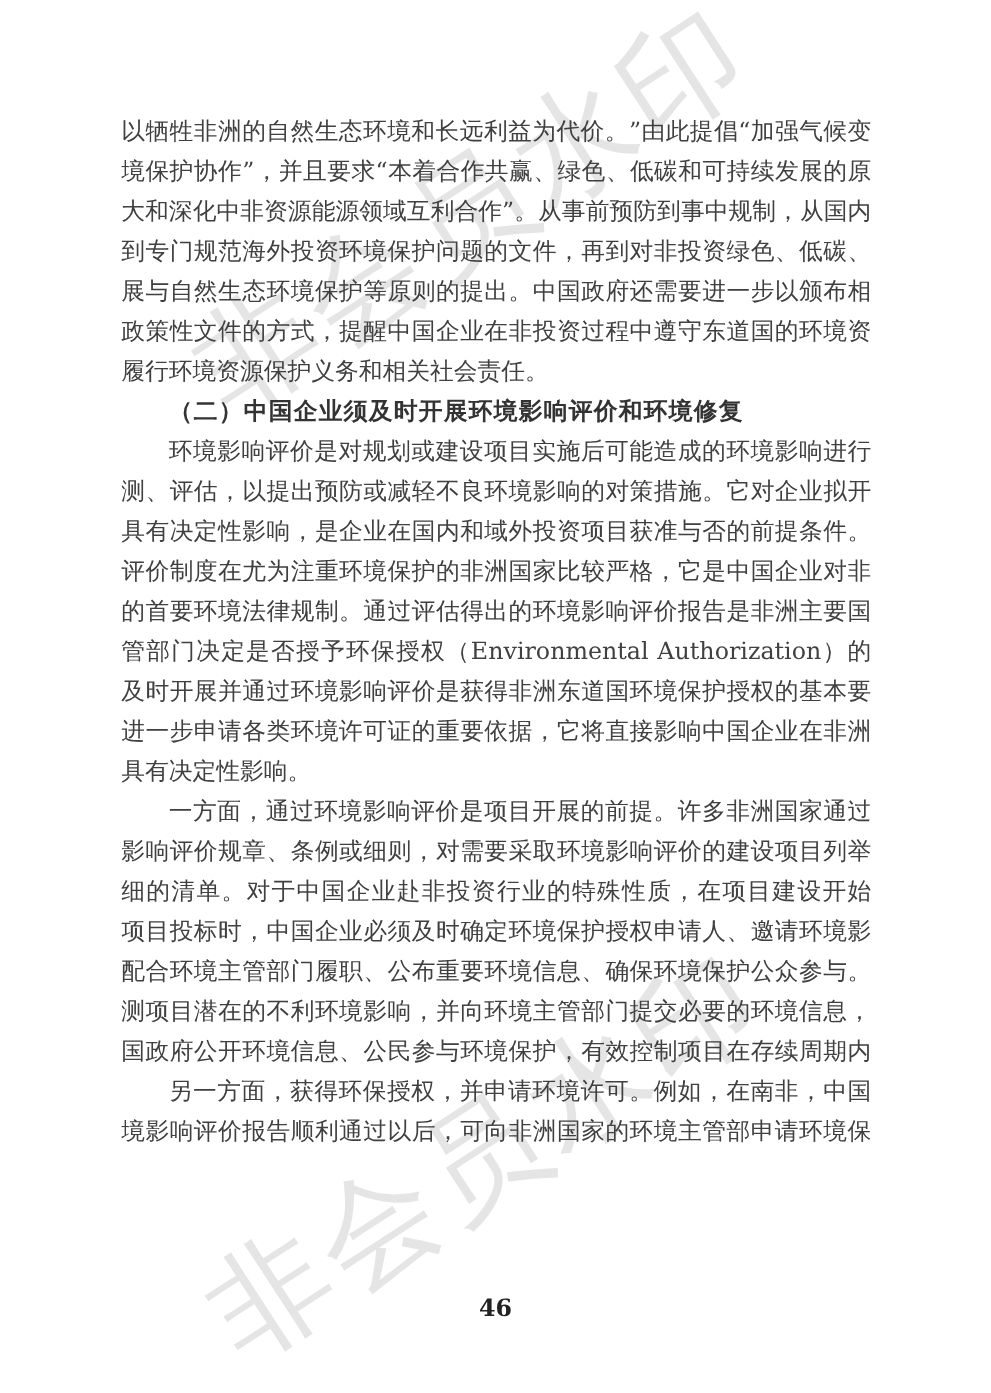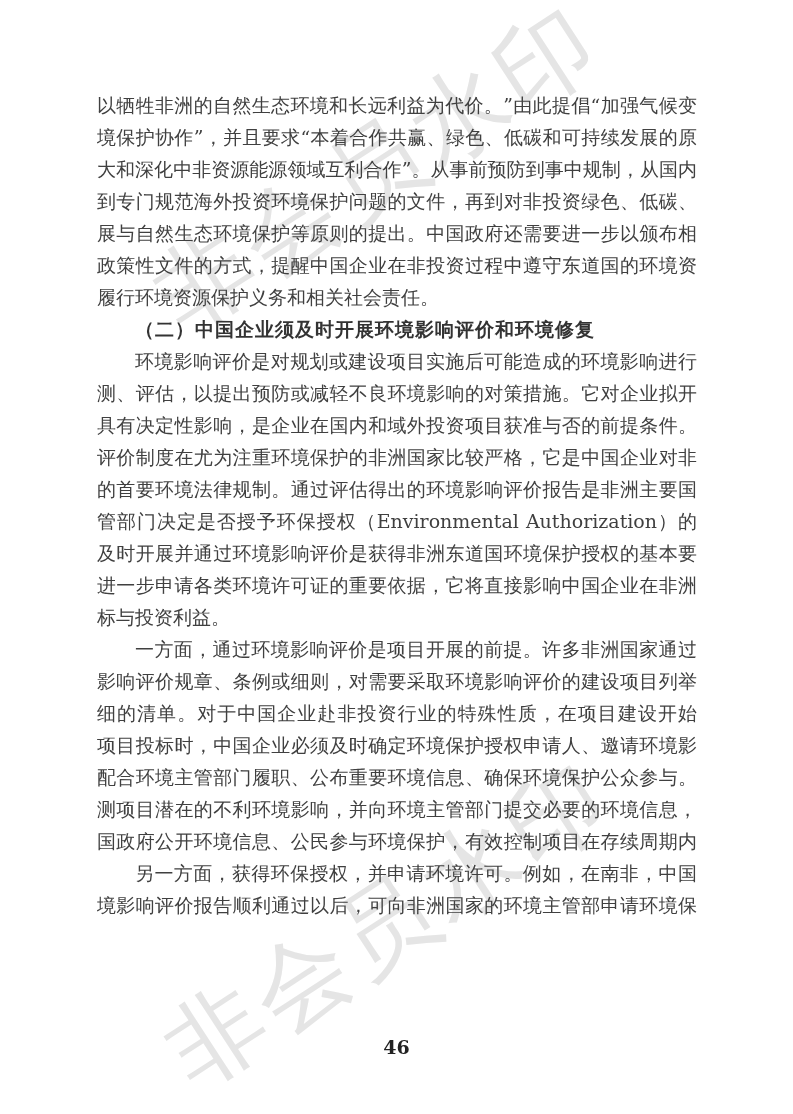--- a/index.html
+++ b/index.html
@@ -85,21 +85,21 @@
       <div class="line flush">履行环境资源保护义务和相关社会责任。</div>
       <div class="line heading indent flush">（二）中国企业须及时开展环境影响评价和环境修复</div>
       <div class="line indent">环境影响评价是对规划或建设项目实施后可能造成的环境影响进行分析、预</div>
       <div class="line">测、评估，以提出预防或减轻不良环境影响的对策措施。它对企业拟开展的项目</div>
       <div class="line">具有决定性影响，是企业在国内和域外投资项目获准与否的前提条件。环境影响</div>
       <div class="line">评价制度在尤为注重环境保护的非洲国家比较严格，它是中国企业对非投资面临</div>
       <div class="line">的首要环境法律规制。通过评估得出的环境影响评价报告是非洲主要国家环境主</div>
       <div class="line">管部门决定是否授予环保授权（Environmental Authorization）的重要依据。可见，</div>
       <div class="line">及时开展并通过环境影响评价是获得非洲东道国环境保护授权的基本要求，也是</div>
       <div class="line">进一步申请各类环境许可证的重要依据，它将直接影响中国企业在非洲的项目竞</div>
-      <div class="line flush">标与投资利益。</div>
+      <div class="line flush">具有决定性影响。</div>
       <div class="line indent">一方面，通过环境影响评价是项目开展的前提。许多非洲国家通过颁布环境</div>
       <div class="line">影响评价规章、条例或细则，对需要采取环境影响评价的建设项目列举了较为详</div>
       <div class="line">细的清单。对于中国企业赴非投资行业的特殊性质，在项目建设开始前、甚至是</div>
       <div class="line">项目投标时，中国企业必须及时确定环境保护授权申请人、邀请环境影响评价师、</div>
       <div class="line">配合环境主管部门履职、公布重要环境信息、确保环境保护公众参与。由此，预</div>
       <div class="line">测项目潜在的不利环境影响，并向环境主管部门提交必要的环境信息，便于东道</div>
       <div class="line">国政府公开环境信息、公民参与环境保护，有效控制项目在存续周期内对环境的</div>
       <div class="line indent">另一方面，获得环保授权，并申请环境许可。例如，在南非，中国企业的环</div>
       <div class="line">境影响评价报告顺利通过以后，可向非洲国家的环境主管部申请环境保护授权，</div>
     </div>

